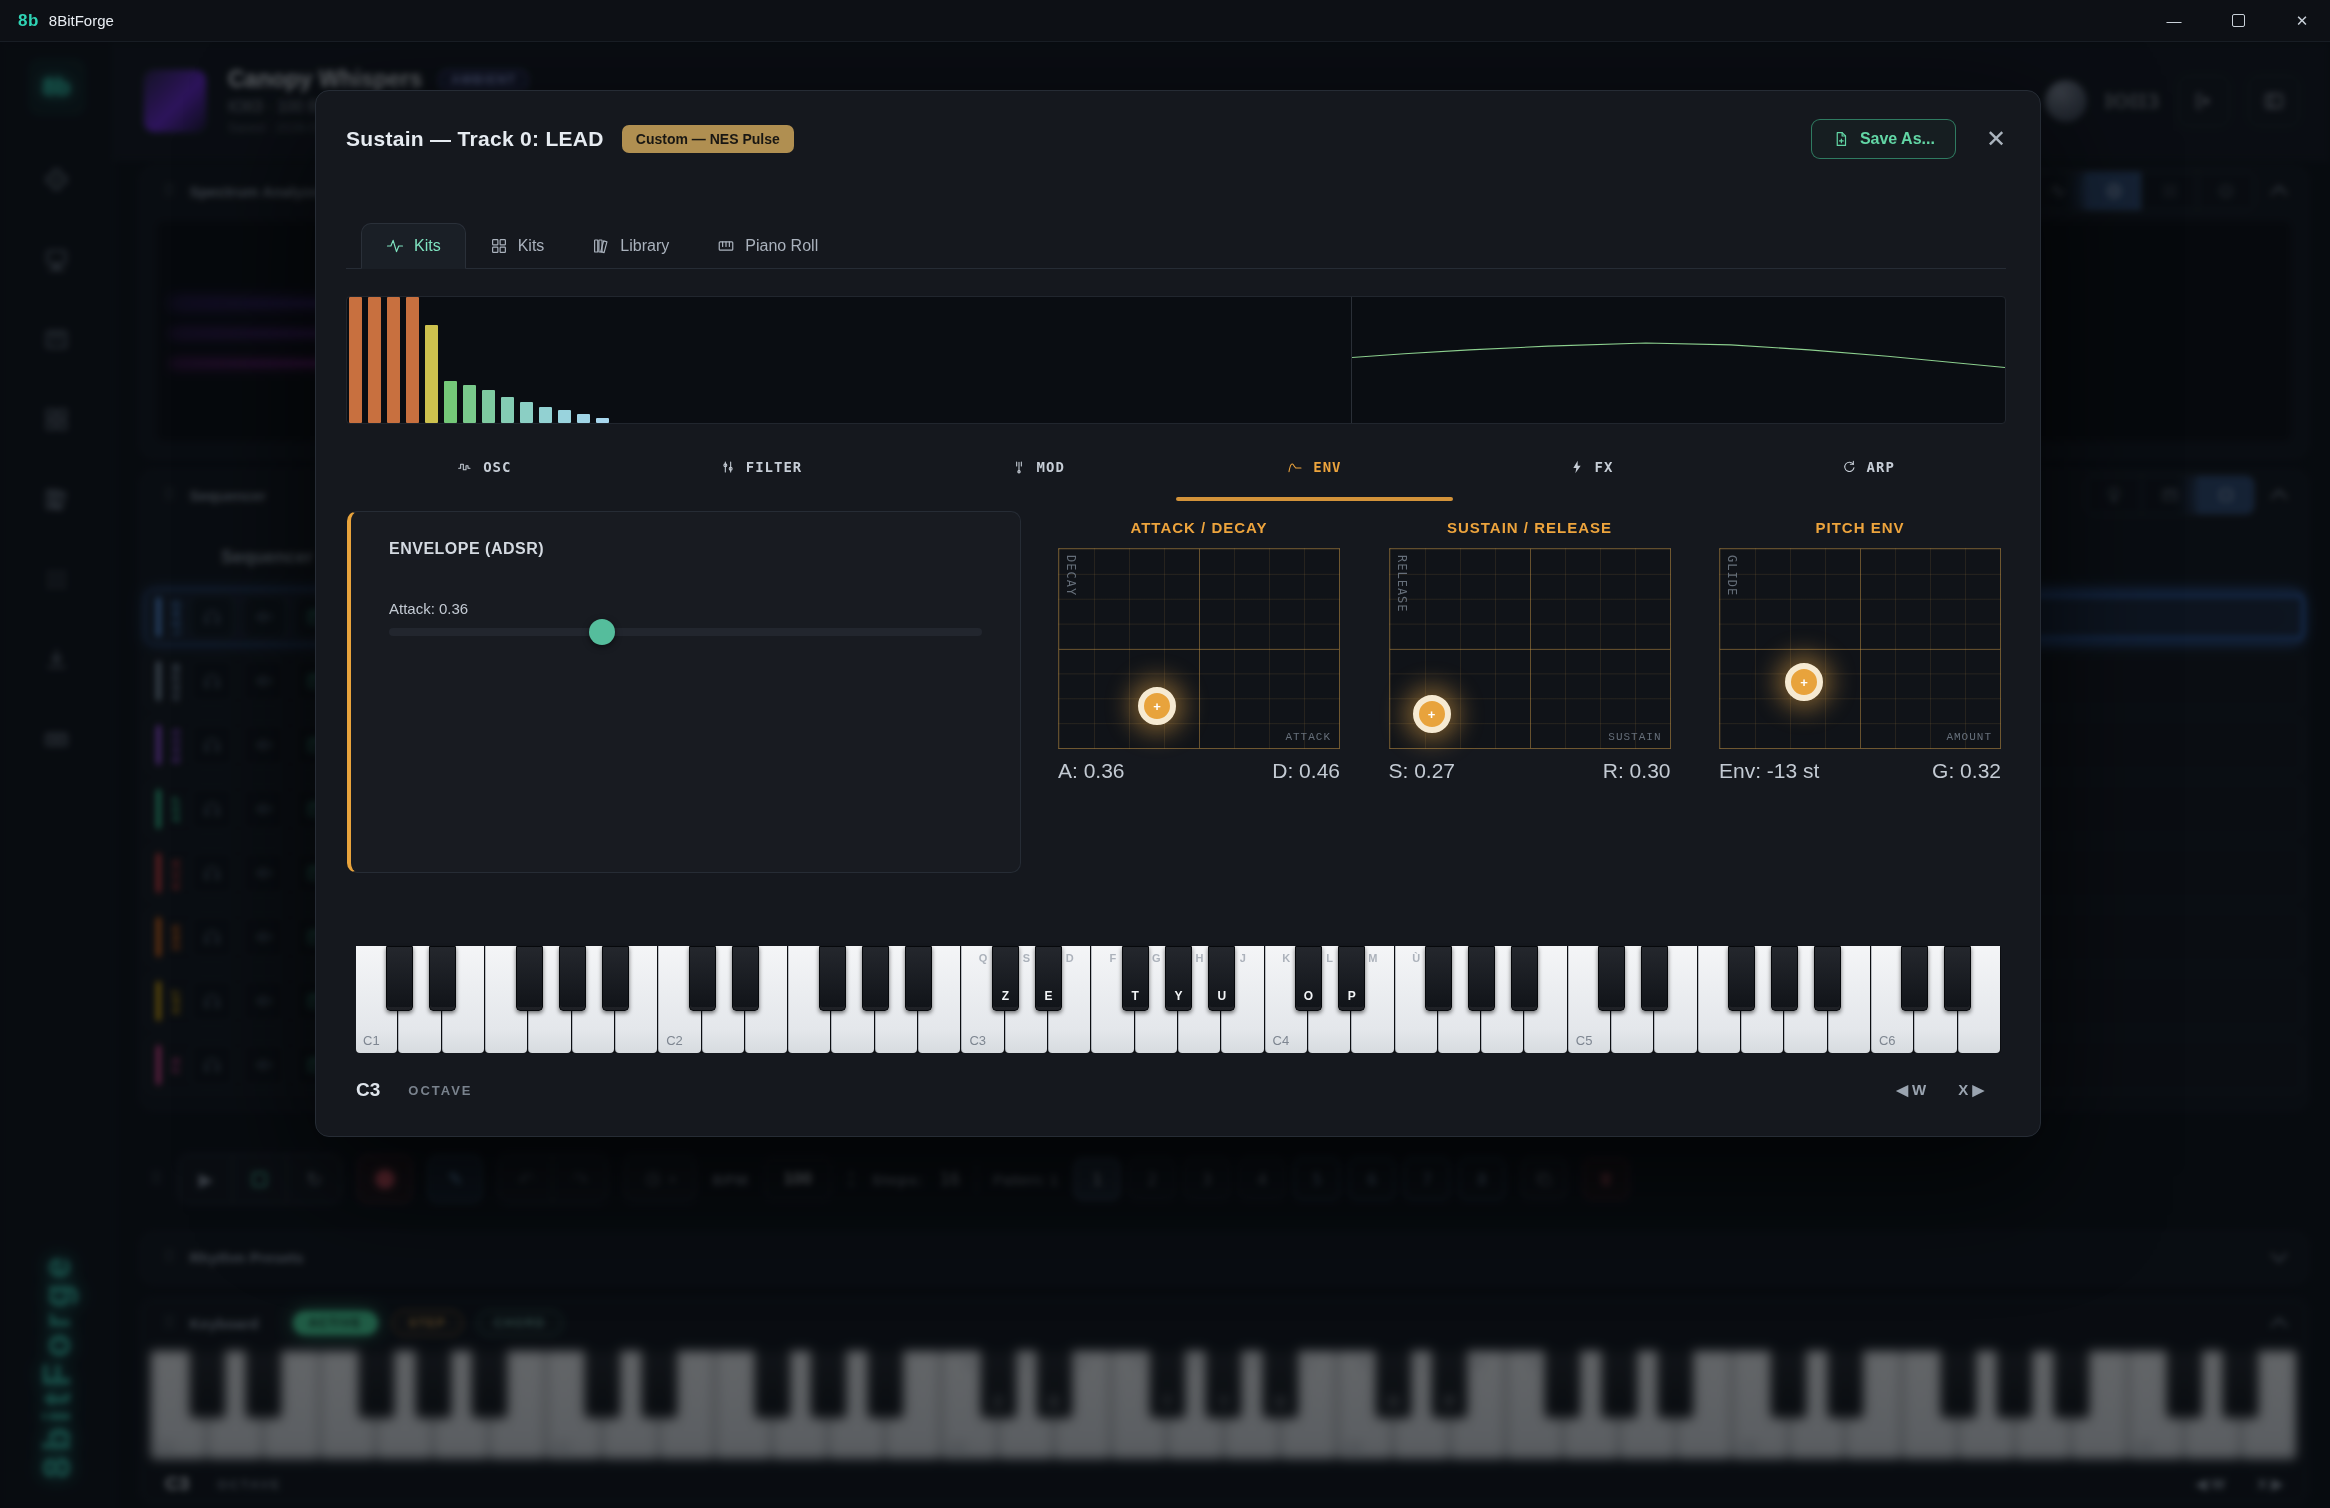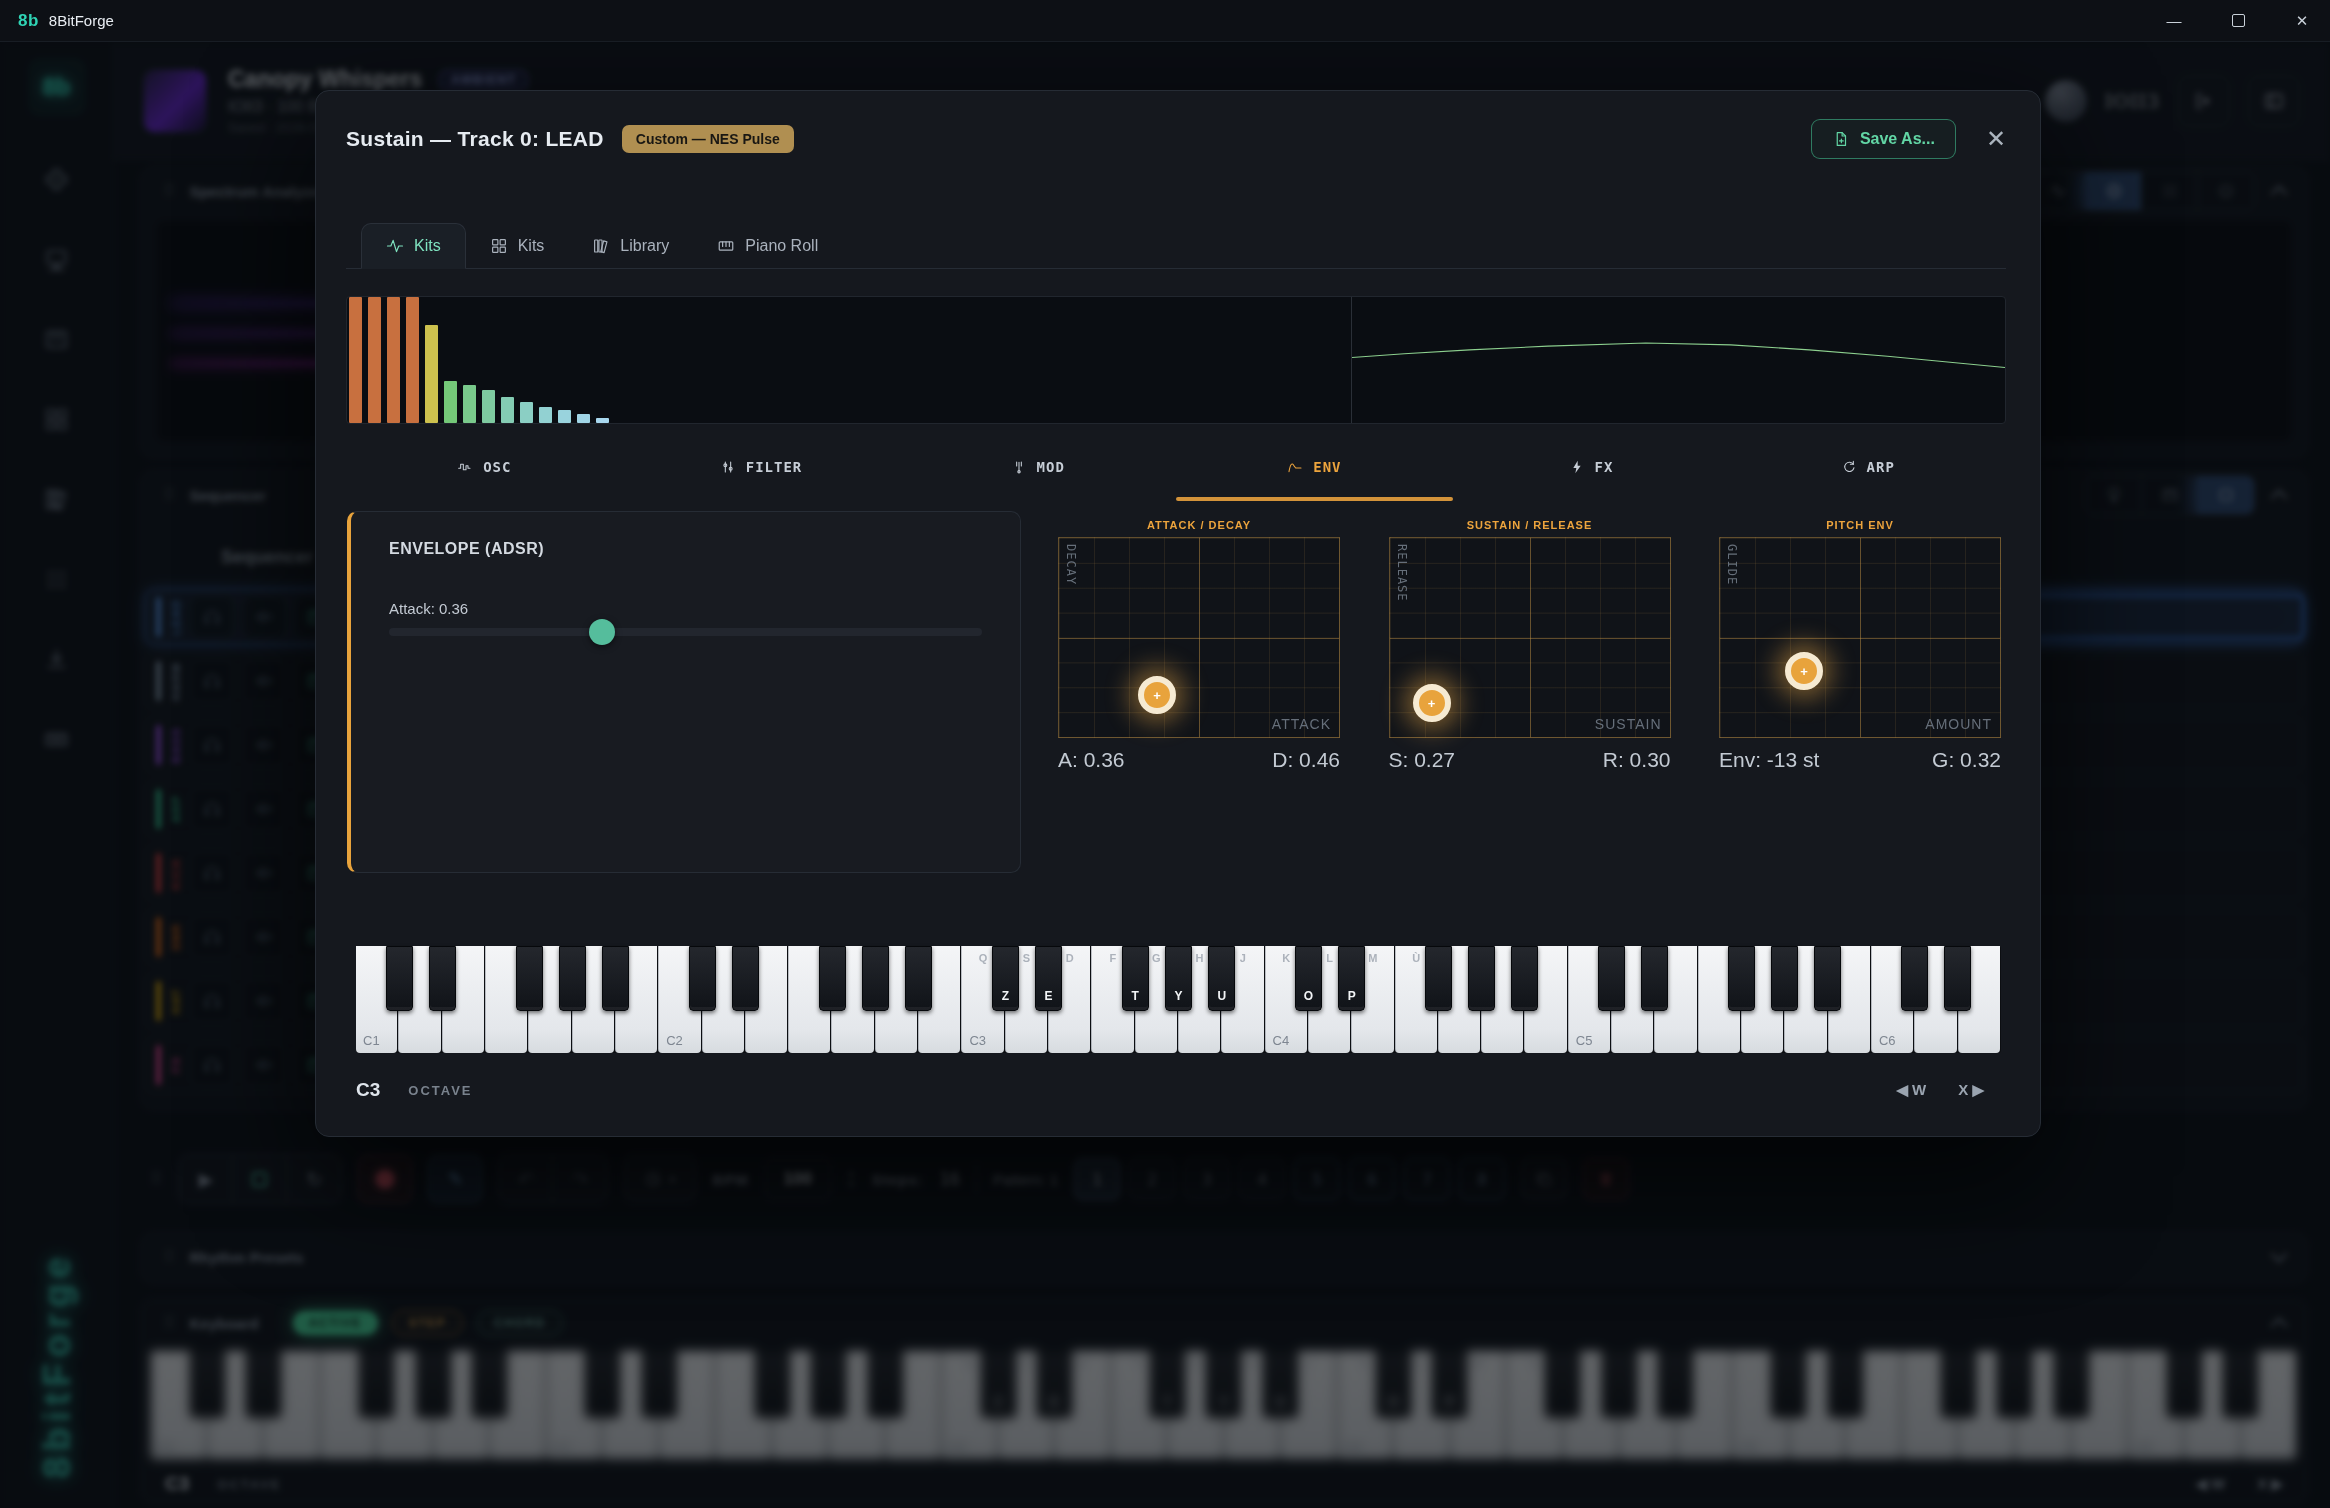--- a/index.html
+++ b/index.html
@@ -183,30 +183,30 @@
   .adsr{position:absolute;left:31px;top:2px;width:674px;height:362px;background:#181b21;border:1px solid #262c35;
     border-left:4px solid #e8a33c;border-radius:10px;padding:28px 38px;}
   .adsr-title{font-size:16px;font-weight:bold;color:#d4dae1;letter-spacing:.5px;margin-bottom:42px;}
   .sl-group{margin-bottom:22px;}
   .sl-label{font-size:15px;color:#c3cad3;margin-bottom:11px;}
   .sl-track{position:relative;height:8px;background:#22262e;border-radius:4px;}
   .sl-thumb{position:absolute;top:50%;width:26px;height:26px;border-radius:50%;background:#55bd9c;
     transform:translate(-50%,-50%);box-shadow:0 2px 6px rgba(0,0,0,.5);}
   .pads{position:absolute;left:742px;top:10px;width:943px;display:flex;justify-content:space-between;}
   .pad{width:282px;}
-  .pad-title{text-align:center;font-size:11px;font-weight:bold;color:#eda43d;letter-spacing:1px;margin-bottom:6px;}
+  .pad-title{text-align:center;font-size:15px;font-weight:bold;color:#eda43d;letter-spacing:1px;margin-bottom:12px;}
   .pad-grid{position:relative;height:201px;background:#101318;border:1px solid rgba(200,150,70,.45);
     background-image:linear-gradient(to right,rgba(190,145,70,.13) 1px,transparent 1px),
       linear-gradient(to bottom,rgba(190,145,70,.13) 1px,transparent 1px);
     background-size:12.5% 12.5%;}
   .pad-grid::before{content:"";position:absolute;top:0;bottom:0;left:50%;width:1px;background:rgba(200,150,70,.4);}
   .pad-grid::after{content:"";position:absolute;left:0;right:0;top:50%;height:1px;background:rgba(200,150,70,.4);}
   .pad-y{position:absolute;top:6px;left:5px;writing-mode:vertical-rl;font-family:"DejaVu Sans Mono",monospace;
     font-size:12px;color:#666f7a;letter-spacing:1px;z-index:2;}
-  .pad-x{position:absolute;right:8px;bottom:5px;font-family:Liberation Sans, sans-serif;font-size:14px;
+  .pad-x{position:absolute;right:8px;bottom:5px;font-family:Liberation Mono, monospace;font-size:11px;
     color:#666f7a;letter-spacing:1px;z-index:2;}
   .puck{position:absolute;width:38px;height:38px;border-radius:50%;transform:translate(-50%,-50%);
     background:#e8a33c;border:6px solid #f6ead2;box-shadow:0 0 24px 9px rgba(238,170,70,.45);
     display:flex;align-items:center;justify-content:center;z-index:4;}
   .puck::after{content:"+";color:#fff;font-size:13px;font-weight:bold;}
   .pad-vals{display:flex;justify-content:space-between;margin-top:10px;font-size:21px;color:#c3cad3;}
   .m-kb{position:absolute;left:40px;top:855px;width:1645px;height:107px;}
   .m-oct{position:absolute;left:40px;right:56px;top:988px;display:flex;align-items:center;}
   .svg-ic{display:block;}
 </style>

